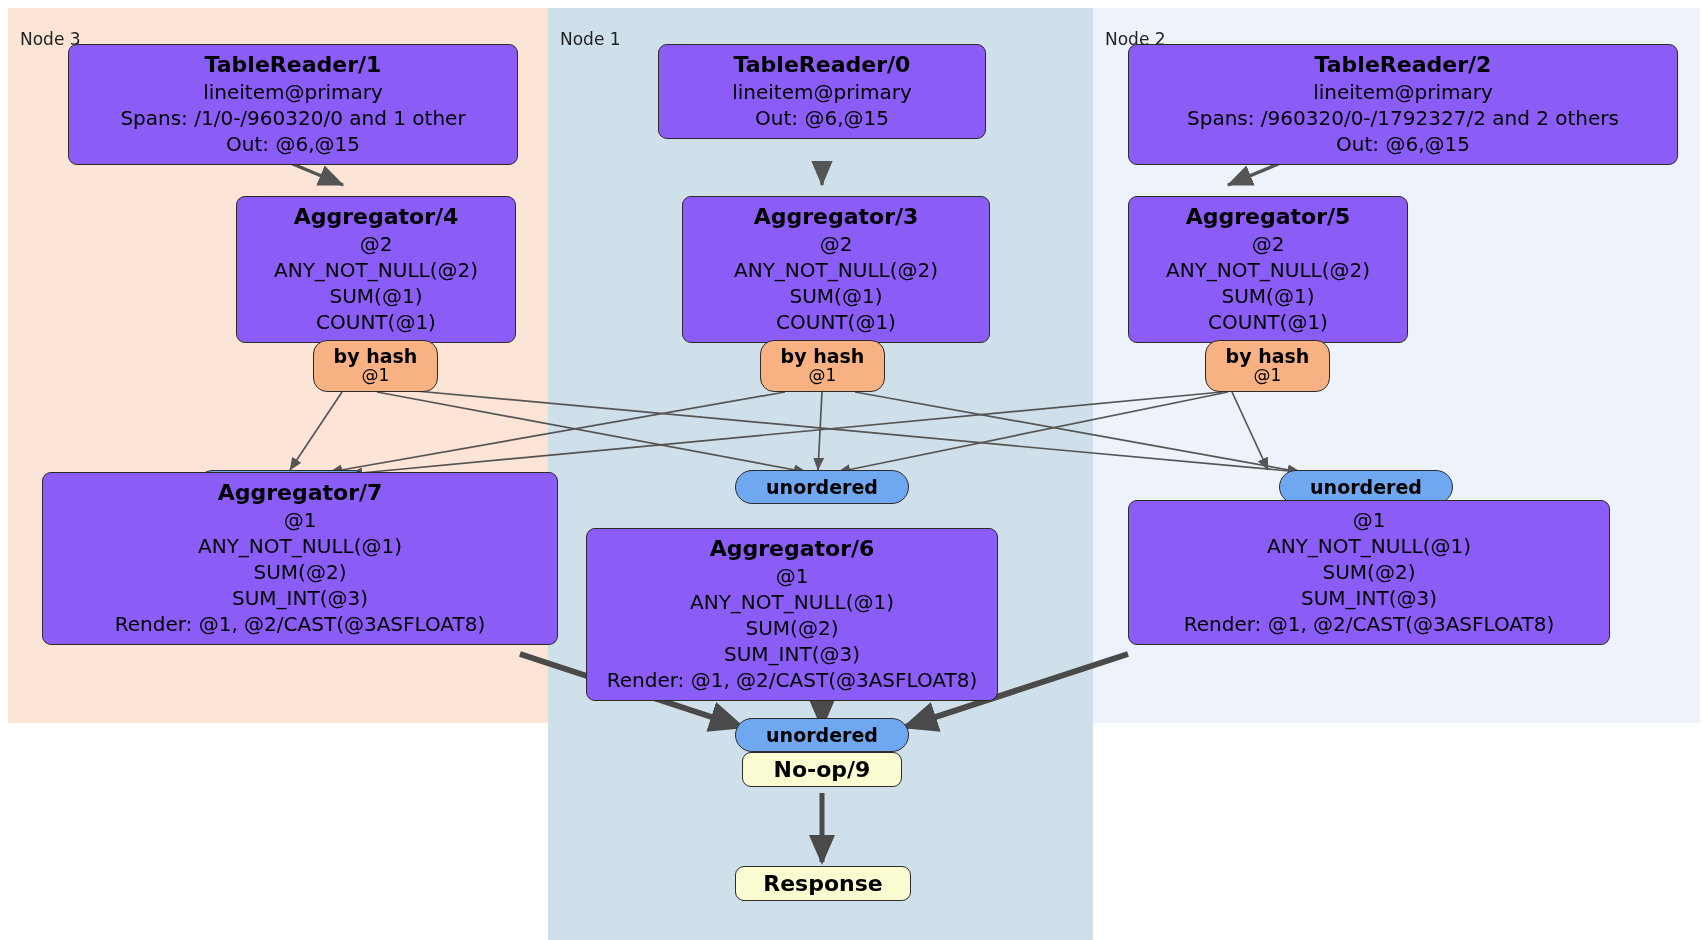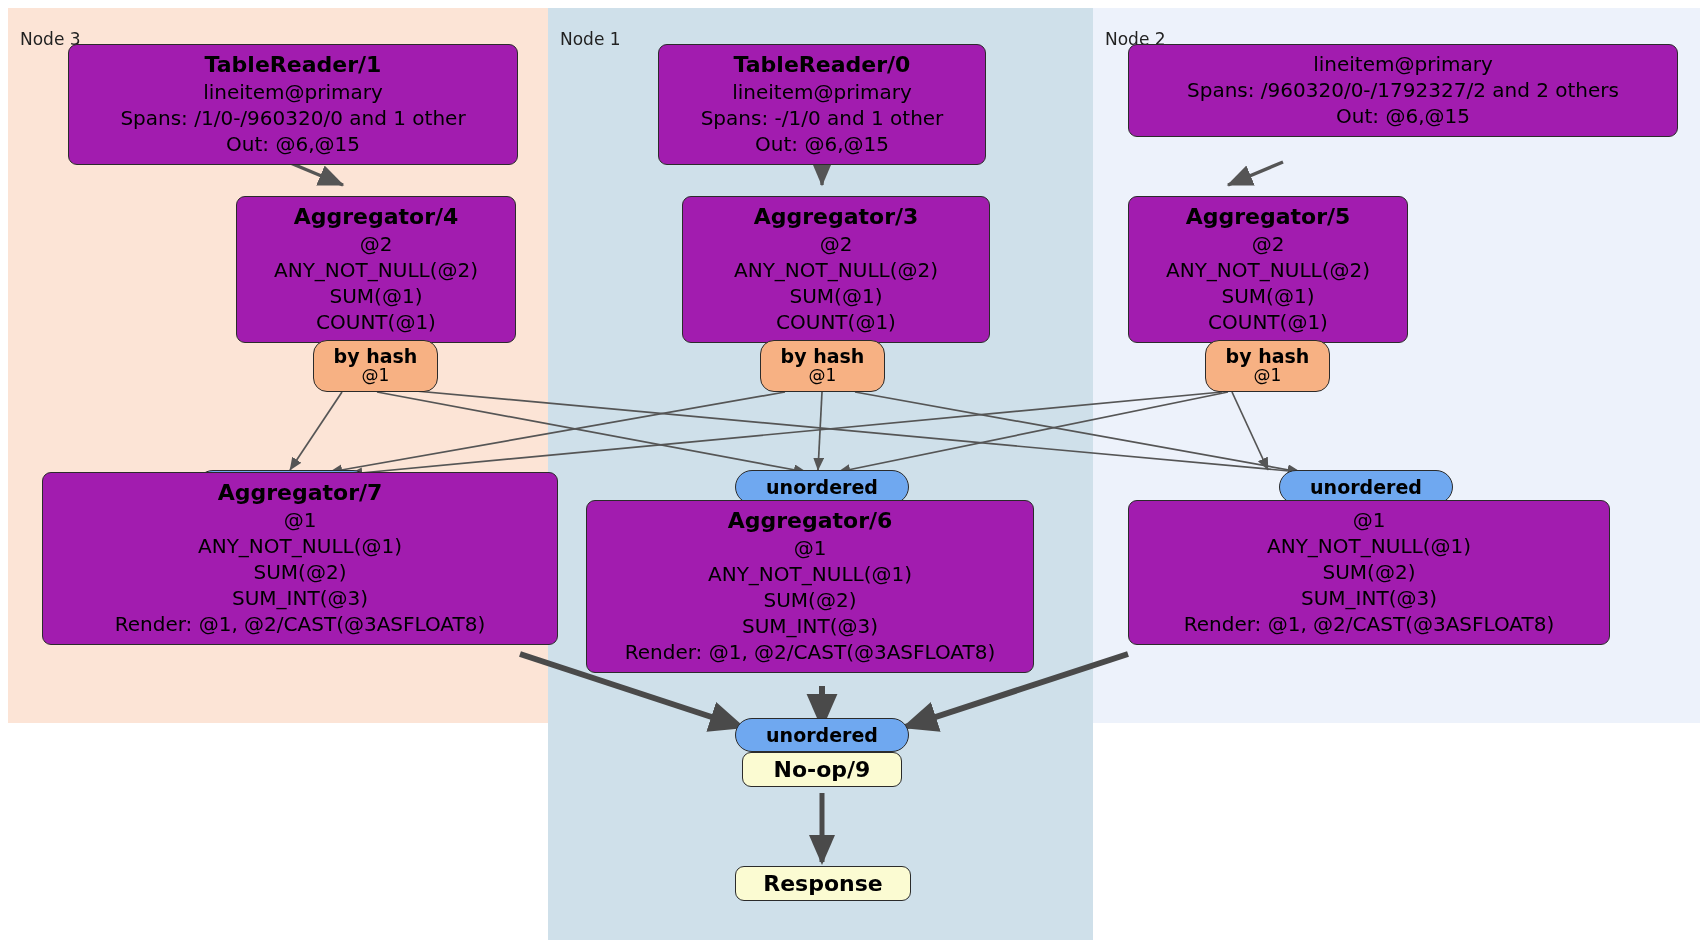--- a/index.html
+++ b/index.html
@@ -18,21 +18,21 @@
   #panel-node3{left:8px;top:8px;width:540px;height:715px;background:#fce4d6;}
   #panel-node1{left:548px;top:8px;width:545px;height:932px;background:#cfe0ea;}
   #panel-node2{left:1093px;top:8px;width:607px;height:715px;background:#edf2fb;}
 
   
   #edges{position:absolute;left:0;top:0;width:1708px;height:940px;overflow:visible;}
 
   
   .box{
     position:absolute;box-sizing:border-box;
-    background:#a21caf;border:1.6px solid #2b2b2b;border-radius:9px;
+    background:#8b5cf6;border:1.6px solid #2b2b2b;border-radius:9px;
     text-align:center;color:#000;
     padding:6px 12px 7px 12px;
     line-height:1.30;
     font-size:19.5px;
     white-space:nowrap;
   }
   .box .title{font-weight:bold;font-size:22px;line-height:1.28;}
   .box .ln{font-size:20px;}
 
   .smallbox{
@@ -125,25 +125,25 @@
   <div class="box" id="tr1" style="left:68px;top:44px;width:450px;">
     <div class="title">TableReader/1</div>
     <div class="ln">lineitem@primary</div>
     <div class="ln">Spans: /1/0-/960320/0 and 1 other</div>
     <div class="ln">Out: @6,@15</div>
   </div>
 
   <div class="box" id="tr0" style="left:658px;top:44px;width:328px;">
     <div class="title">TableReader/0</div>
     <div class="ln">lineitem@primary</div>
-    <div class="ln">Spans: -/1/0 and 1 other</div>
     <div class="ln">Out: @6,@15</div>
   </div>
 
   <div class="box" id="tr2" style="left:1128px;top:44px;width:550px;">
+    <div class="title">TableReader/2</div>
     <div class="ln">lineitem@primary</div>
     <div class="ln">Spans: /960320/0-/1792327/2 and 2 others</div>
     <div class="ln">Out: @6,@15</div>
   </div>
 
   <div class="box" id="agg4" style="left:236px;top:196px;width:280px;">
     <div class="title">Aggregator/4</div>
     <div class="ln">@2</div>
     <div class="ln">ANY_NOT_NULL(@2)</div>
     <div class="ln">SUM(@1)</div>
@@ -191,21 +191,21 @@
 
   <div class="box" id="agg7" style="left:42px;top:472px;width:516px;border-radius:9px;">
     <div class="title">Aggregator/7</div>
     <div class="ln">@1</div>
     <div class="ln">ANY_NOT_NULL(@1)</div>
     <div class="ln">SUM(@2)</div>
     <div class="ln">SUM_INT(@3)</div>
     <div class="ln">Render: @1, @2/CAST(@3ASFLOAT8)</div>
   </div>
 
-  <div class="box" id="agg6" style="left:586px;top:500px;width:448px;">
+  <div class="box" id="agg6" style="left:586px;top:528px;width:412px;">
     <div class="title">Aggregator/6</div>
     <div class="ln">@1</div>
     <div class="ln">ANY_NOT_NULL(@1)</div>
     <div class="ln">SUM(@2)</div>
     <div class="ln">SUM_INT(@3)</div>
     <div class="ln">Render: @1, @2/CAST(@3ASFLOAT8)</div>
   </div>
 
   <div class="box" id="agg8" style="left:1128px;top:500px;width:482px;">
     <div class="ln">@1</div>

